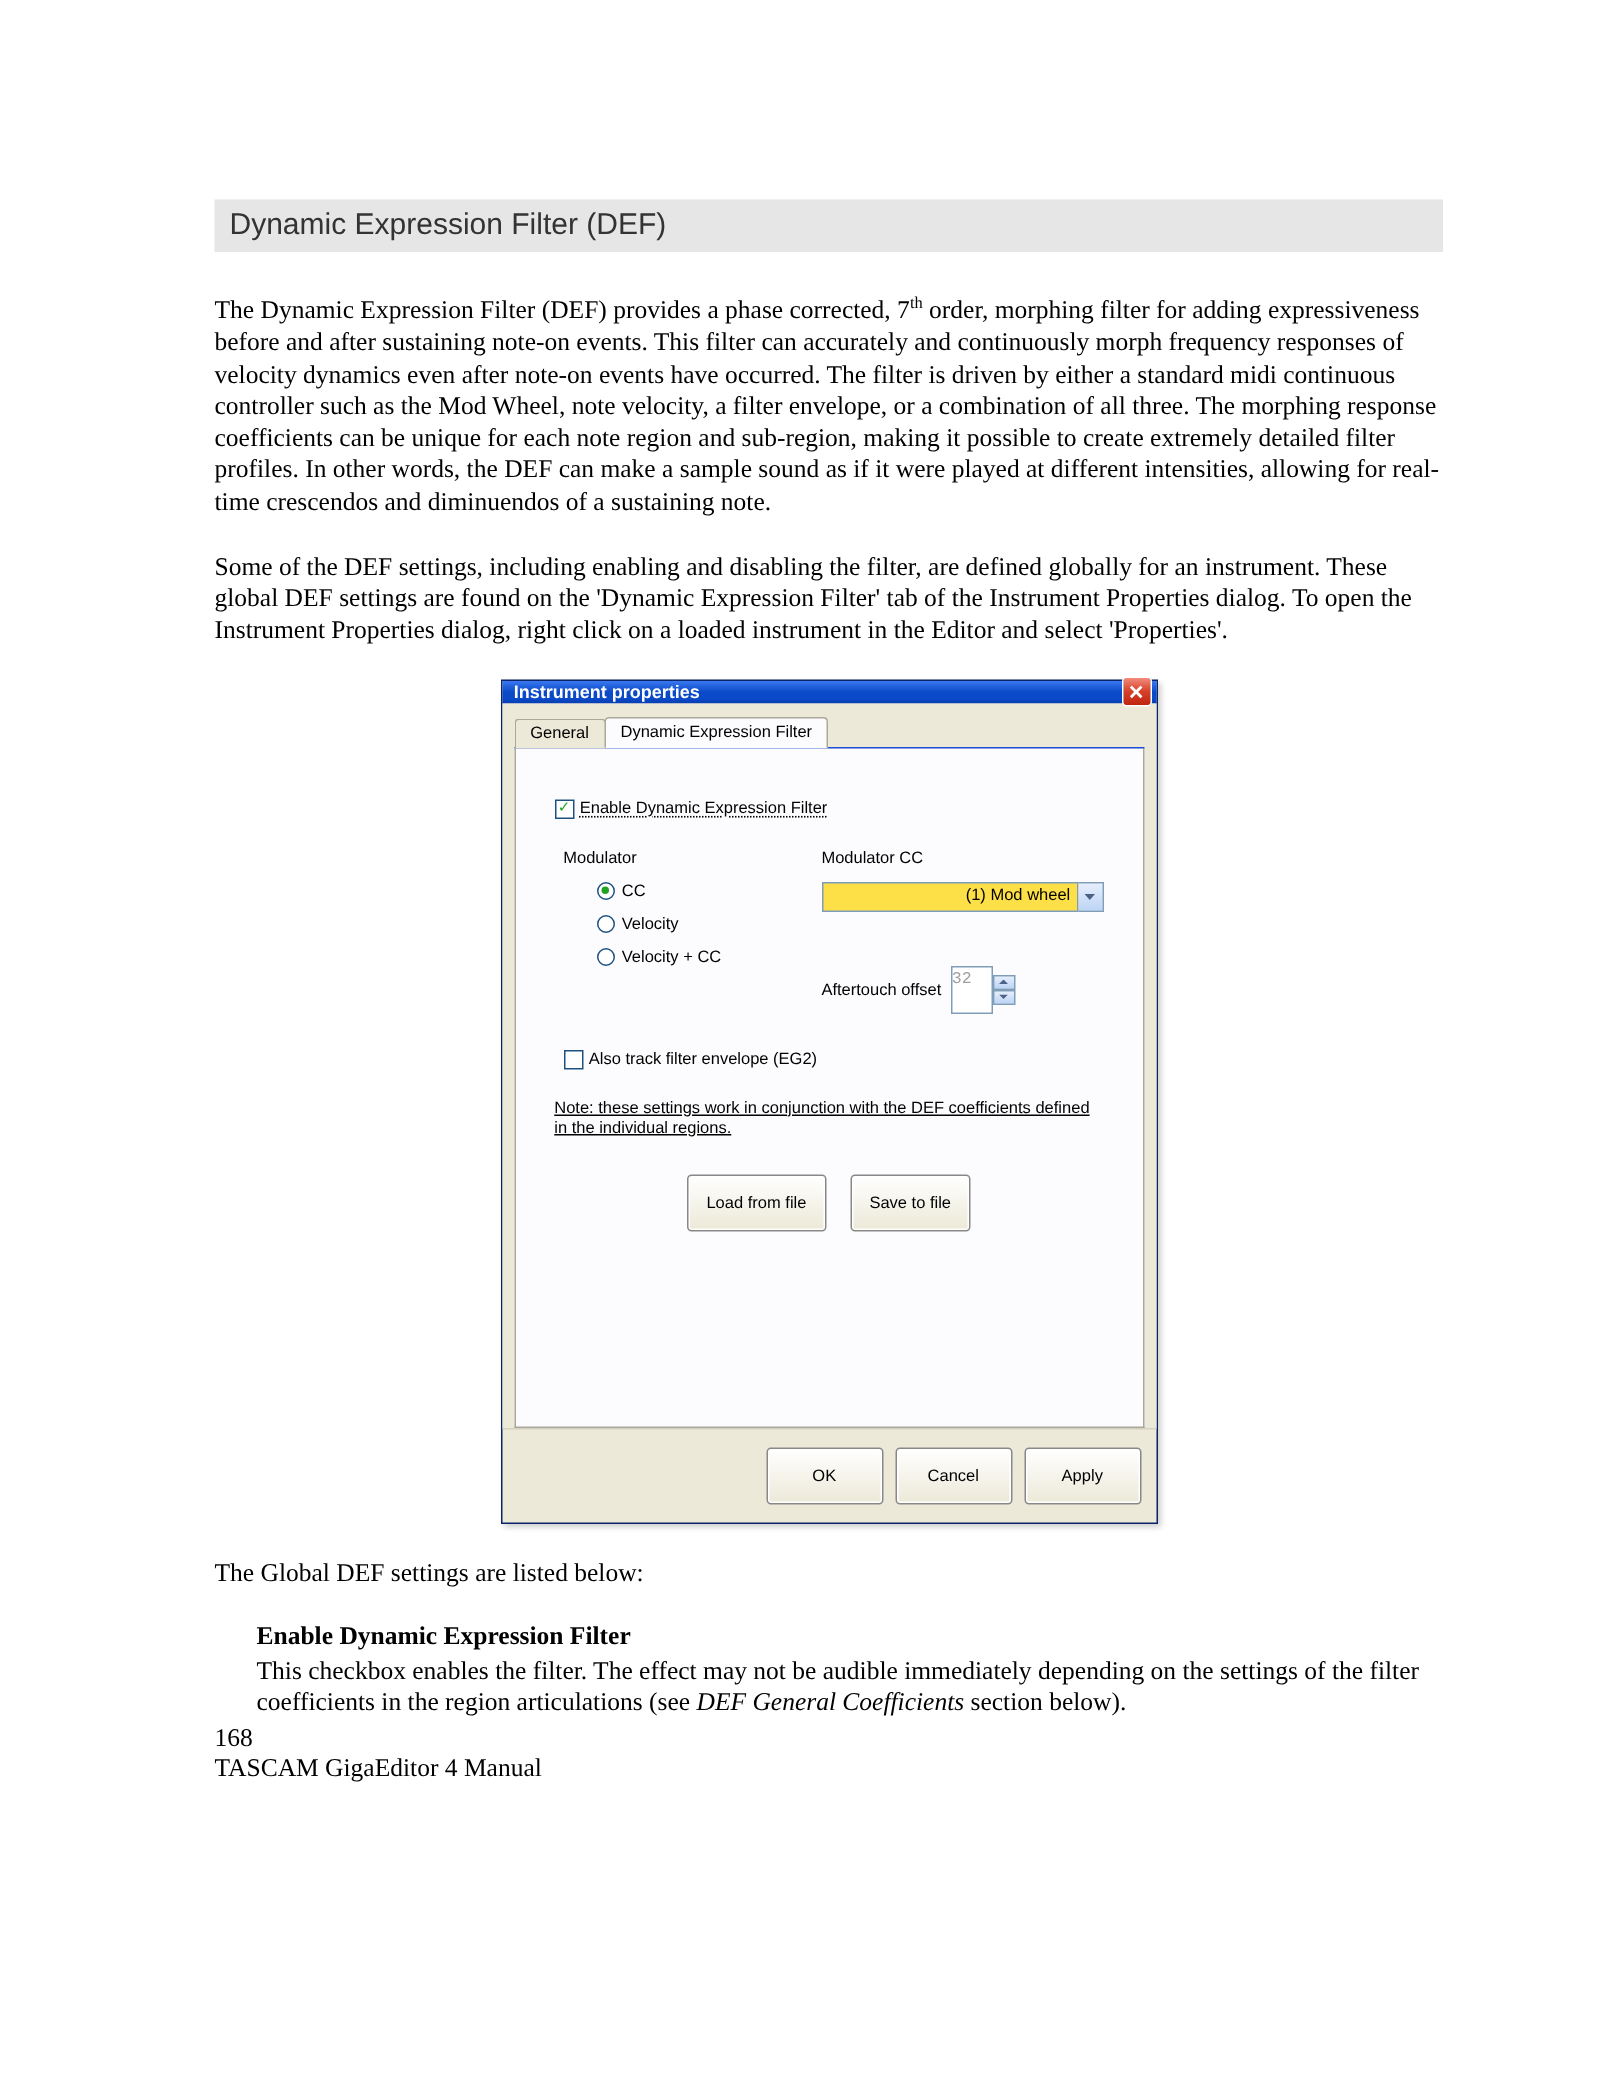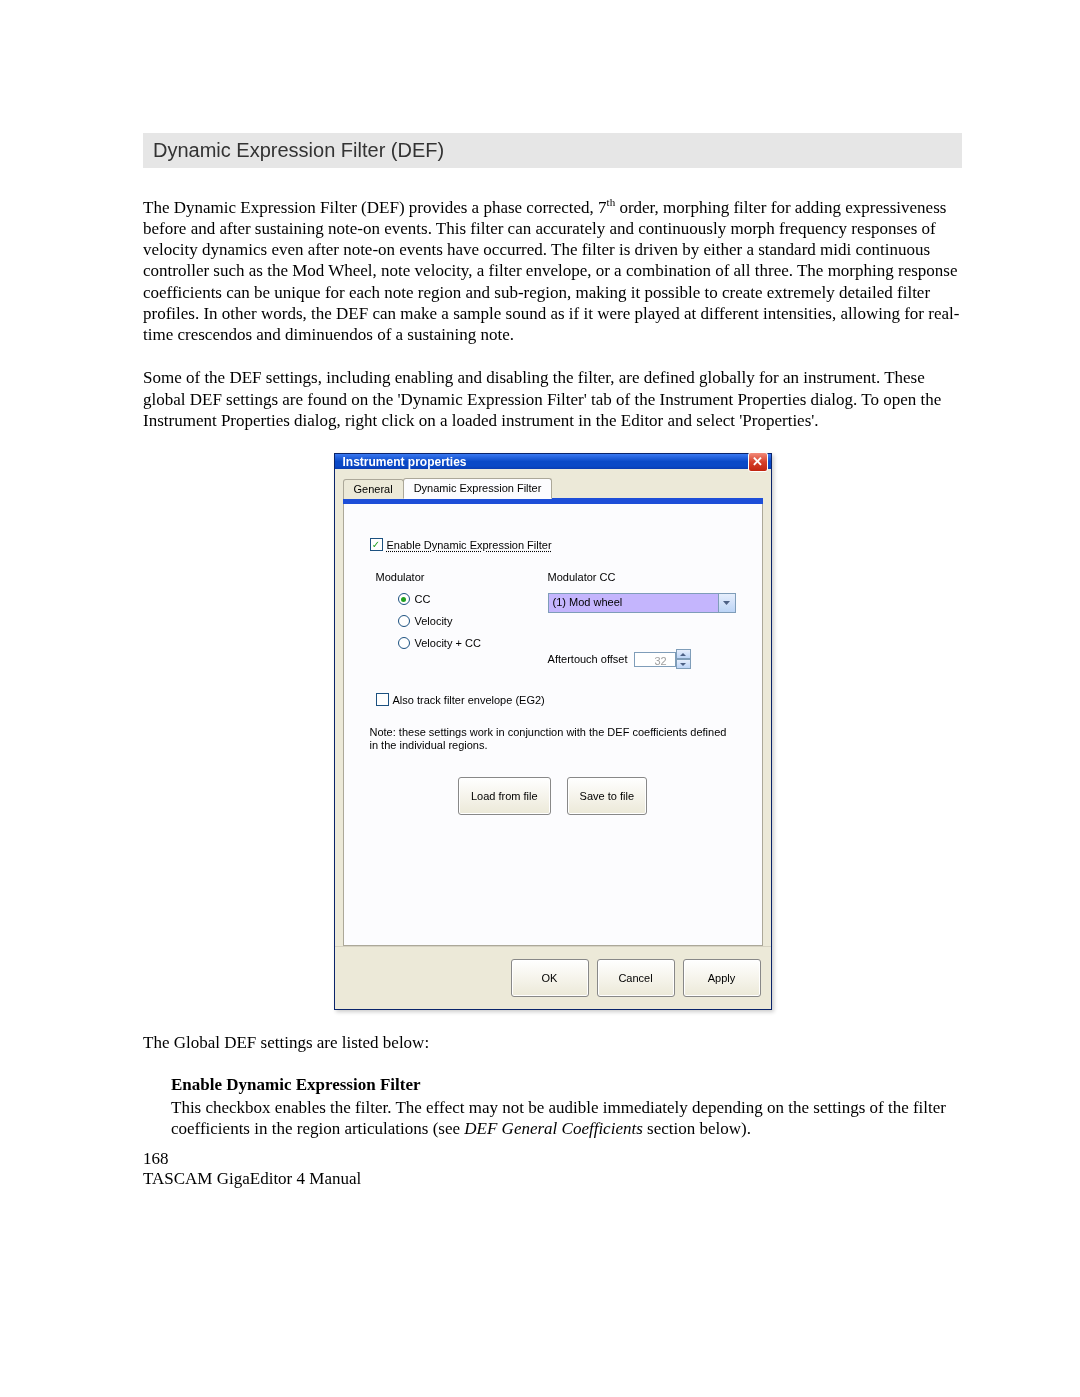--- a/index.html
+++ b/index.html
@@ -77,21 +77,21 @@
     line-height: 1;
     cursor: pointer;
   }
   .tabs-area {
     padding: 8px 8px 0 8px;
     background: #ece9d8;
   }
   .tab-row {
     display: flex;
     align-items: flex-end;
-    border-bottom: 6px solid #1d4ed8;
+    border-bottom: 1px solid #1d4ed8;
     position: relative;
   }
   .tab {
     padding: 3px 10px 4px 10px;
     background: #ece9d8;
     border: 1px solid #aca899;
     border-bottom: none;
     border-radius: 3px 3px 0 0;
     margin-right: -1px;
     font-size: 11px;
@@ -168,24 +168,25 @@
     border-radius: 50%;
     background: #21a121;
   }
   .combo {
     display: flex;
     margin-top: 4px;
   }
   .combo-input {
     flex: 1;
     border: 1px solid #7f9db9;
-    background: #c4b5fd;
+    background: #fde047;
     padding: 2px 4px;
     font-size: 11px;
     height: 20px;
+    text-align: right;
   }
   .combo-btn {
     width: 17px;
     height: 20px;
     border: 1px solid #7f9db9;
     border-left: none;
     background: linear-gradient(to bottom, #e6eefc, #bcd4f6);
     display: flex;
     align-items: center;
     justify-content: center;
@@ -193,26 +194,27 @@
   }
   .combo-btn svg { width: 7px; height: 4px; }
   .aftertouch-row {
     display: flex;
     align-items: center;
     margin-top: 36px;
   }
   .aftertouch-label { font-size: 11px; margin-right: 6px; }
   .num-input {
     width: 28px;
-    height: 15px;
+    height: 32px;
     border: 1px solid #7f9db9;
     background: #fff;
-    padding: 2px 20px;
+    padding: 2px 0;
     font-size: 11px;
     color: #a0a0a0;
+    font-family: Liberation Mono, monospace;
   }
   .spinner {
     display: flex;
     flex-direction: column;
     height: 20px;
   }
   .spin-btn {
     width: 15px;
     height: 10px;
     border: 1px solid #7f9db9;
@@ -228,20 +230,21 @@
     align-items: center;
     margin-top: 24px;
     margin-bottom: 20px;
     padding-left: 6px;
   }
   .note-text {
     font-size: 11px;
     line-height: 1.2;
     margin-bottom: 24px;
     color: #000;
+    text-decoration: underline;
   }
   .btn-row-center {
     display: flex;
     justify-content: center;
     gap: 16px;
   }
   .winbtn {
     min-width: 78px;
     height: 38px;
     border: 1px solid #888;

